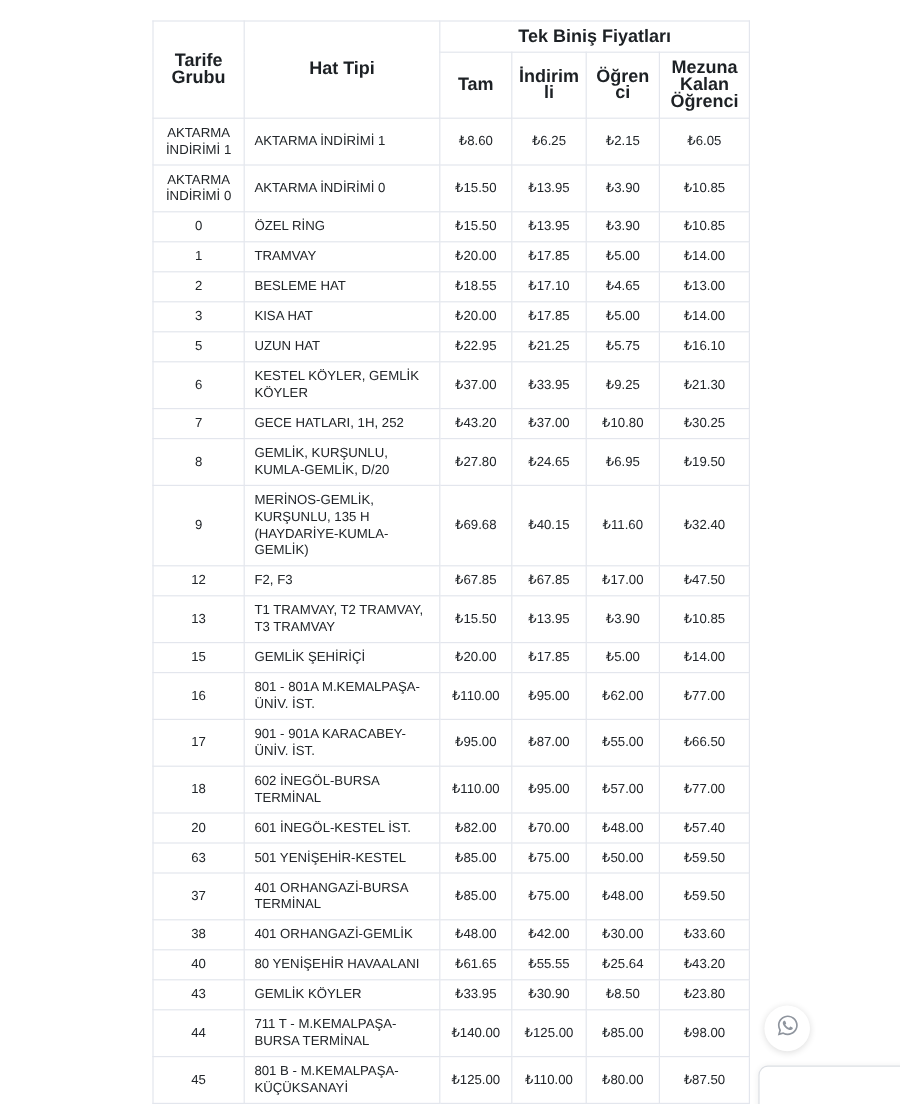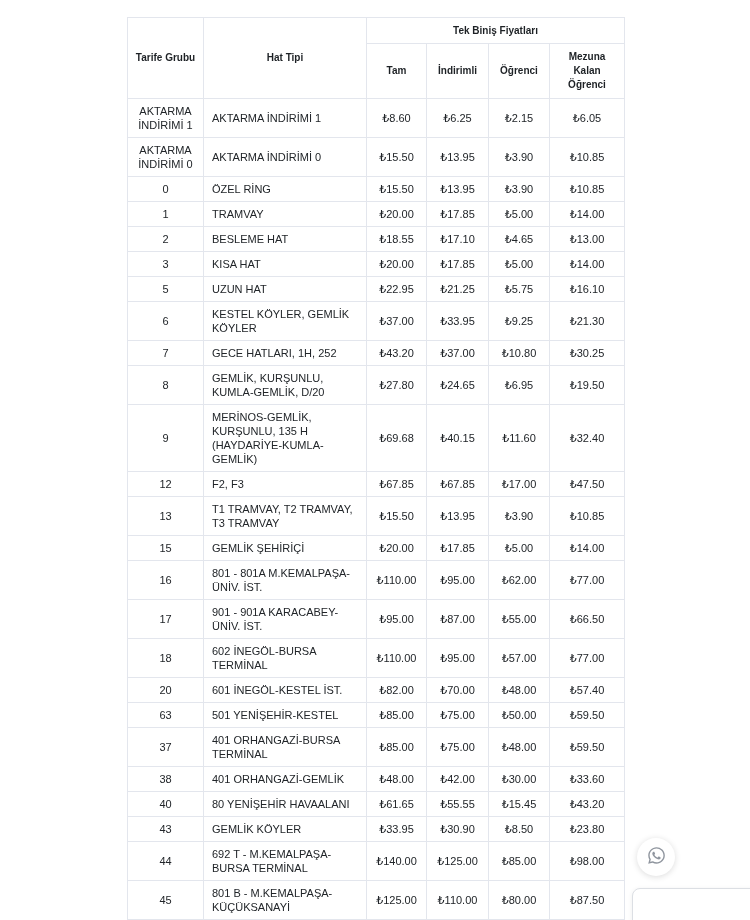--- a/index.html
+++ b/index.html
@@ -39,21 +39,21 @@
 
   table.fare th, table.fare td {
     border: 1px solid #e3e6ed;
     font-size: 11px;
     line-height: 14px;
     vertical-align: middle;
     padding: 5px 6px;
     word-wrap: break-word;
   }
   table.fare th {
-    font-size: 10px;
+    font-size: 15px;
     font-weight: 700;
     text-align: center;
     color: #1d2125;
     padding: 5px 4px;
   }
   table.fare th.group-head { height: 15px; }
   table.fare th.sub-head   { height: 44px; }
   table.fare td.cell-center { text-align: center; }
   table.fare td.cell-left   { text-align: left; padding-left: 8px; }
 
@@ -288,34 +288,34 @@
             <td class="cell-center">₺48.00</td>
             <td class="cell-center">₺42.00</td>
             <td class="cell-center">₺30.00</td>
             <td class="cell-center">₺33.60</td>
           </tr>
           <tr>
             <td class="cell-center">40</td>
             <td class="cell-left">80 YENİŞEHİR HAVAALANI</td>
             <td class="cell-center">₺61.65</td>
             <td class="cell-center">₺55.55</td>
-            <td class="cell-center">₺15.45</td>
+            <td class="cell-center">₺25.64</td>
             <td class="cell-center">₺43.20</td>
           </tr>
           <tr>
             <td class="cell-center">43</td>
             <td class="cell-left">GEMLİK KÖYLER</td>
             <td class="cell-center">₺33.95</td>
             <td class="cell-center">₺30.90</td>
             <td class="cell-center">₺8.50</td>
             <td class="cell-center">₺23.80</td>
           </tr>
           <tr>
             <td class="cell-center">44</td>
-            <td class="cell-left">692 T - M.KEMALPAŞA-BURSA TERMİNAL</td>
+            <td class="cell-left">711 T - M.KEMALPAŞA-BURSA TERMİNAL</td>
             <td class="cell-center">₺140.00</td>
             <td class="cell-center">₺125.00</td>
             <td class="cell-center">₺85.00</td>
             <td class="cell-center">₺98.00</td>
           </tr>
           <tr>
             <td class="cell-center">45</td>
             <td class="cell-left">801 B - M.KEMALPAŞA-KÜÇÜKSANAYİ</td>
             <td class="cell-center">₺125.00</td>
             <td class="cell-center">₺110.00</td>

